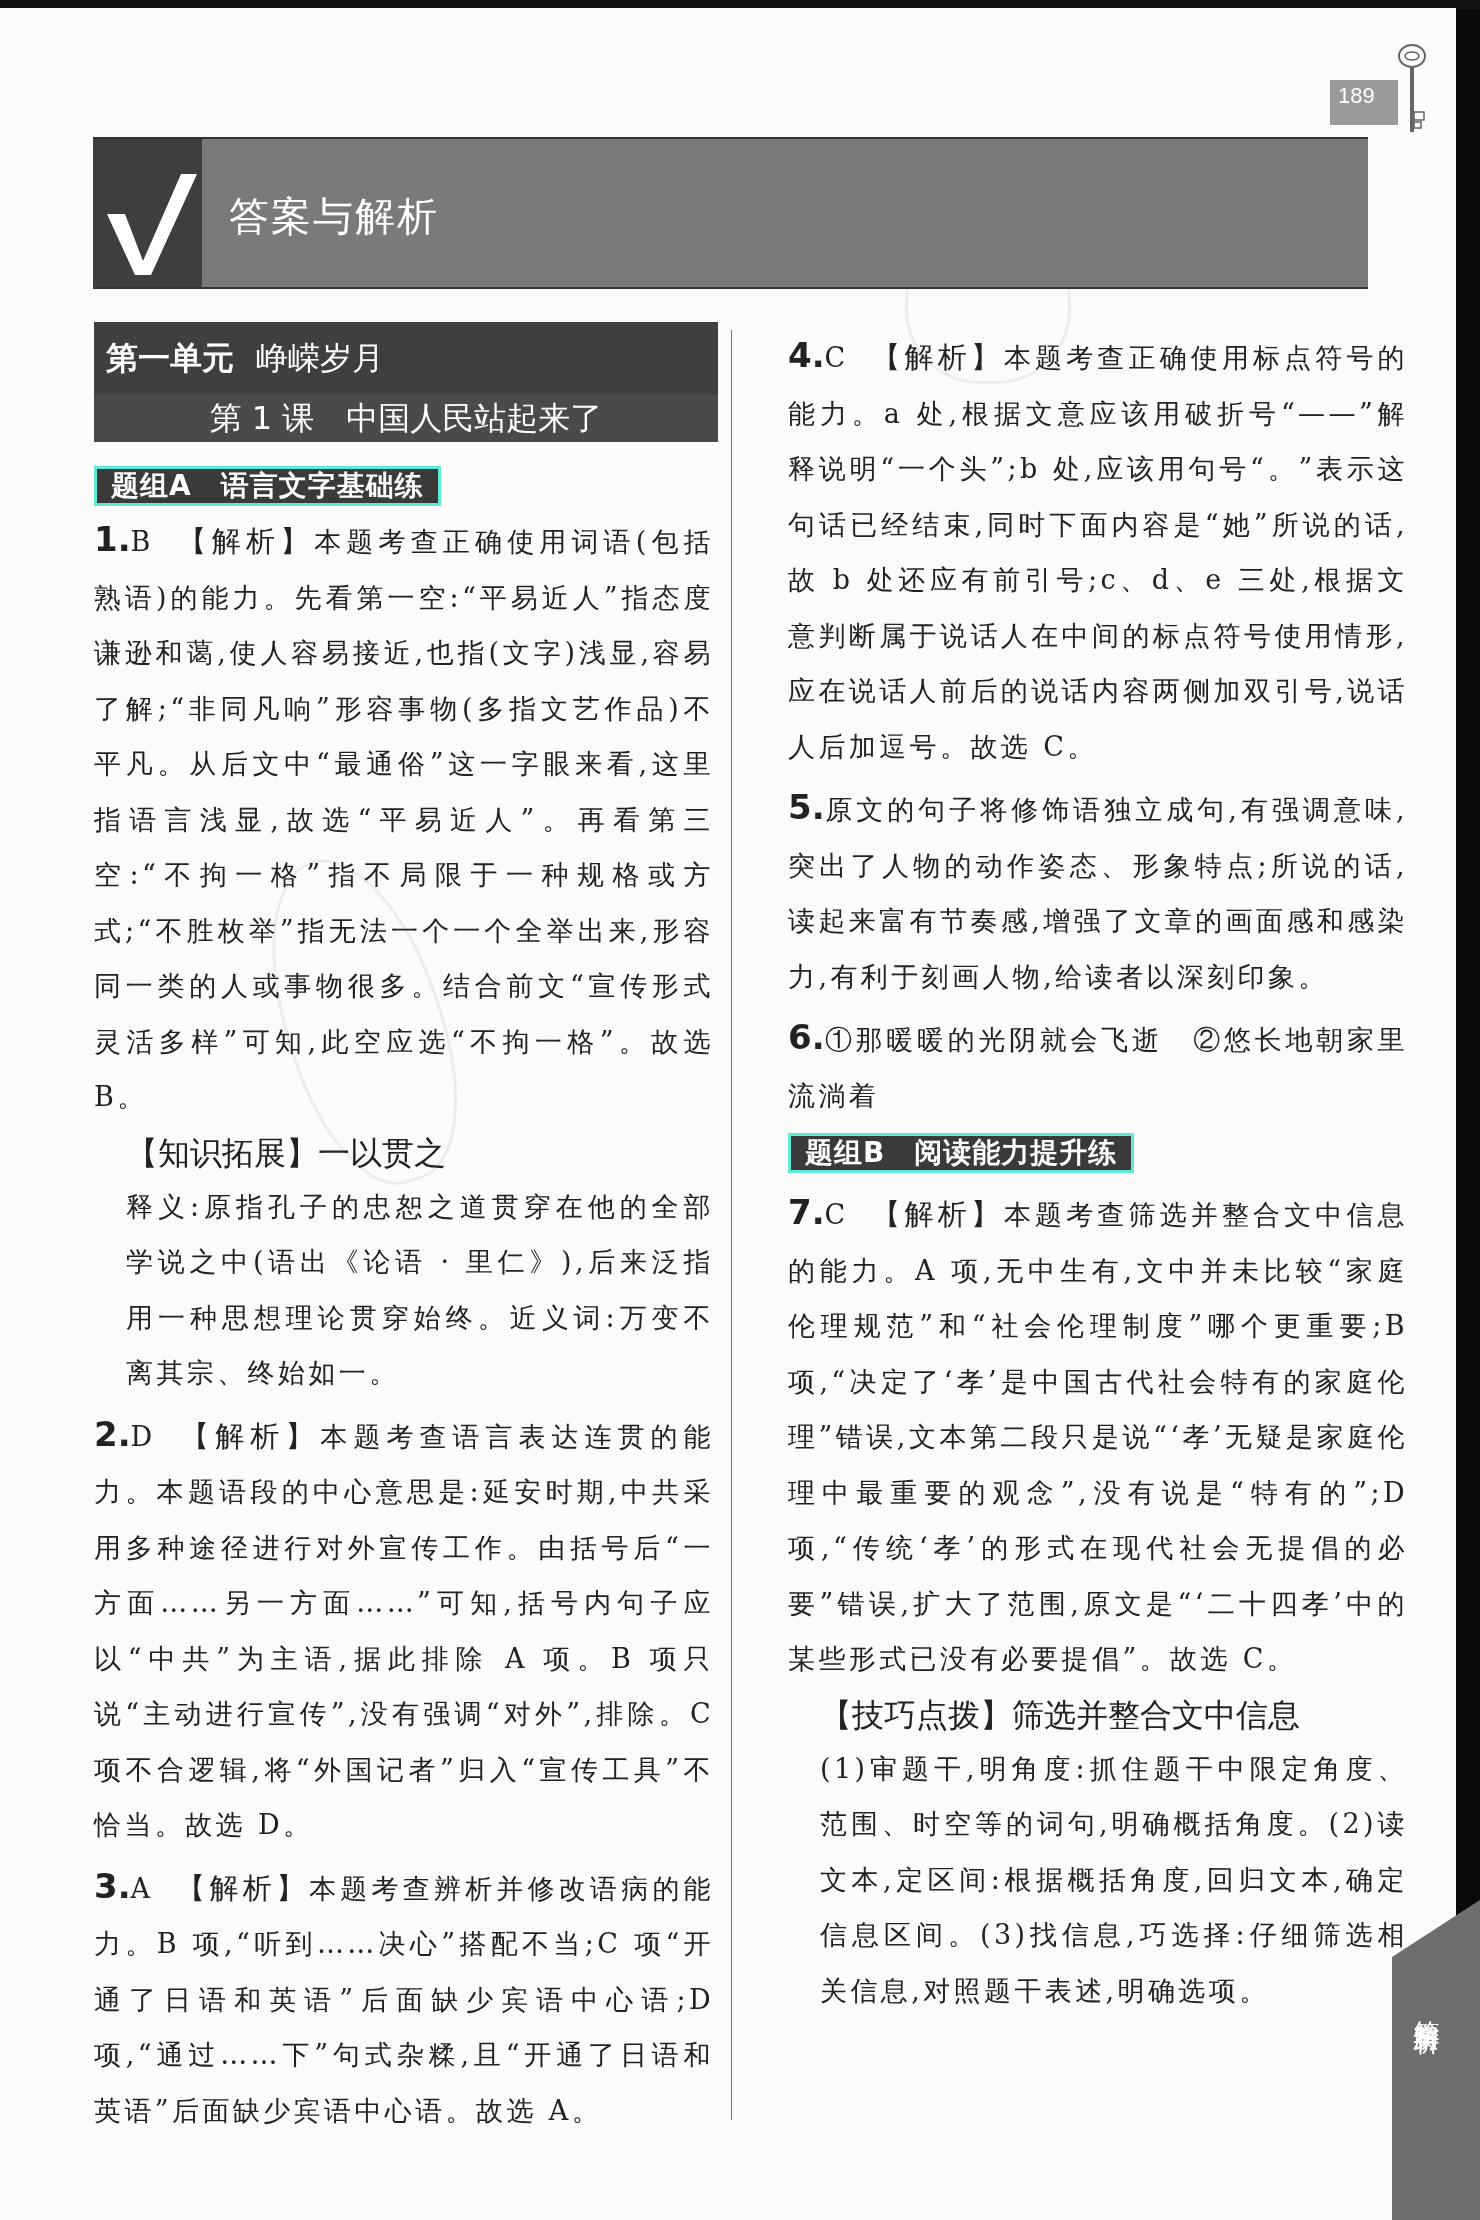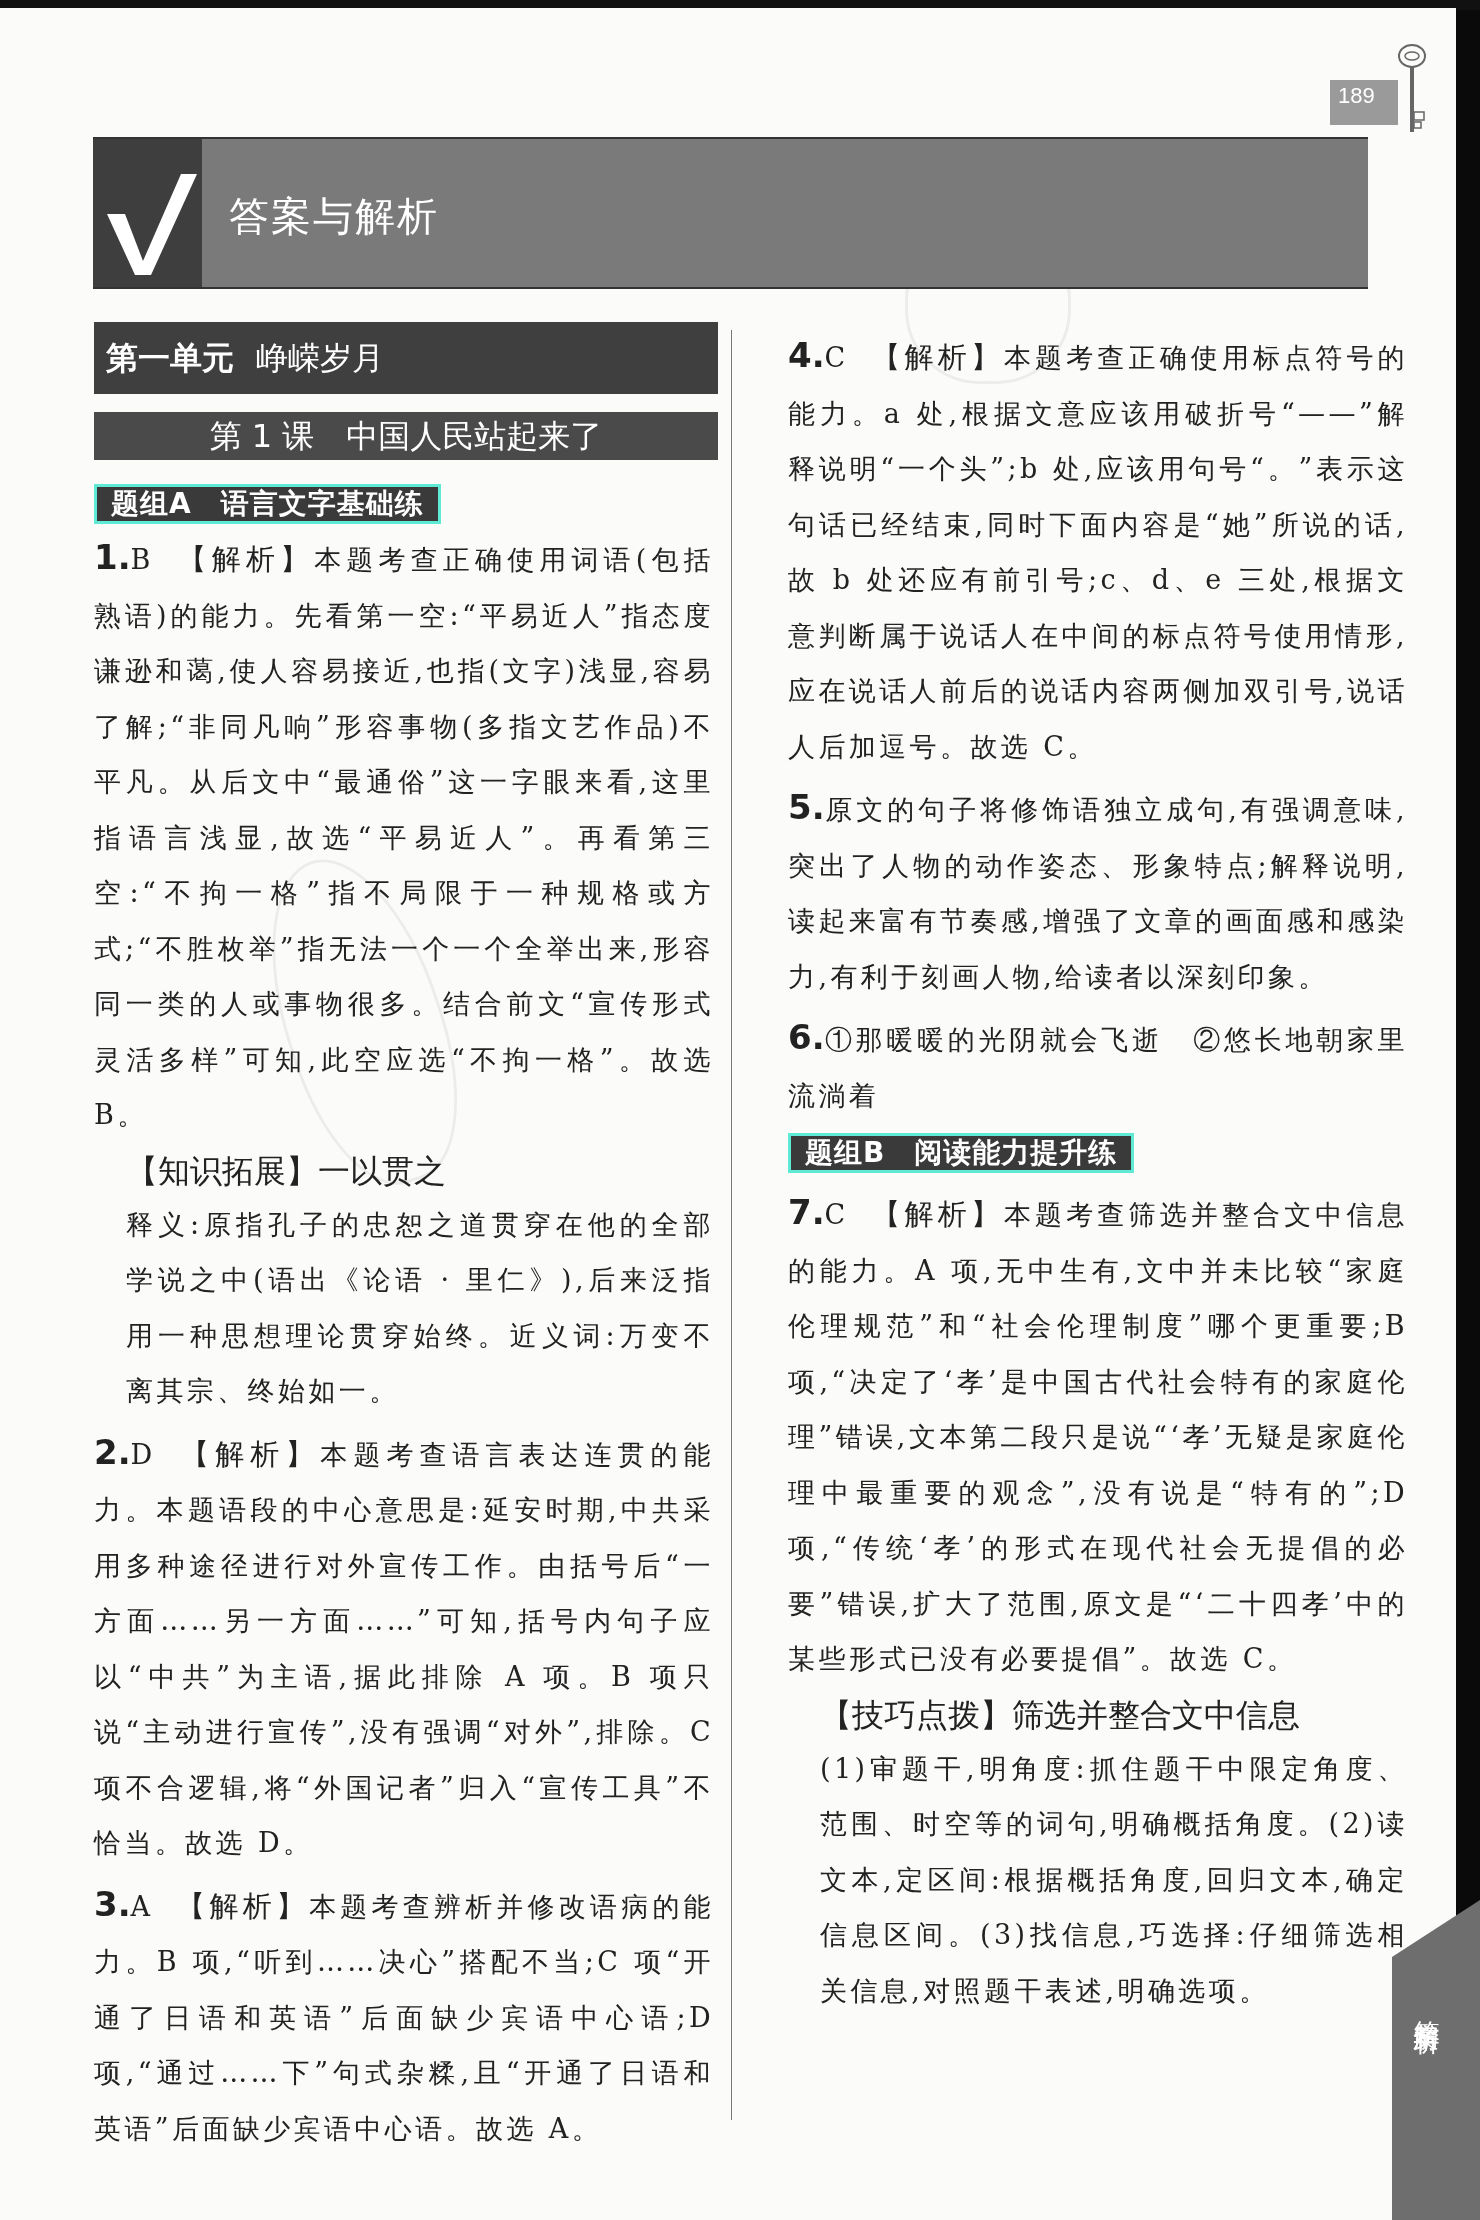--- a/index.html
+++ b/index.html
@@ -47,21 +47,21 @@
   .col-right { left:788px; top:322px; }
 
   .unit-bar {
     height:72px; background:#3f3f3f; color:#fff;
     font-family:"DejaVu Sans",sans-serif; font-size:32px; line-height:72px;
     padding-left:12px; width:612px; position:relative;
   }
   .unit-bar .unit-num { font-weight:bold; }
   .unit-bar .unit-name { margin-left:22px; }
   .lesson-bar {
-    margin-top:18px; height:48px; background:#4a4a4a; color:#fff;
+    margin-top:0; height:48px; background:#4a4a4a; color:#fff;
     font-family:"DejaVu Sans",sans-serif; font-size:32px; line-height:48px;
     text-align:center; width:624px;
   }
   .group-tag {
     display:inline-block; background:#3a3a3a; color:#fff;
     border:3px solid #5eead4;
     font-family:"DejaVu Sans",sans-serif; font-weight:bold; font-size:28px;
     line-height:34px; padding:0 14px; letter-spacing:1px;
   }
   .group-a { margin-top:24px; }
@@ -146,21 +146,21 @@
     <span class="qnum">3.</span><span class="ans">A</span><span class="tag">【解析】</span><span>本题考查辨析并修改语病的能力。B 项,“听到……决心”搭配不当;C 项“开通了日语和英语”后面缺少宾语中心语;D 项,“通过……下”句式杂糅,且“开通了日语和英语”后面缺少宾语中心语。故选 A。</span>
   </div>
 </div>
 
 <div class="col col-right">
   <div class="q para">
     <span class="qnum">4.</span><span class="ans">C</span><span class="tag">【解析】</span><span>本题考查正确使用标点符号的能力。a 处,根据文意应该用破折号“——”解释说明“一个头”;b 处,应该用句号“。”表示这句话已经结束,同时下面内容是“她”所说的话,故 b 处还应有前引号;c、d、e 三处,根据文意判断属于说话人在中间的标点符号使用情形,应在说话人前后的说话内容两侧加双引号,说话人后加逗号。故选 C。</span>
   </div>
 
   <div class="q para">
-    <span class="qnum">5.</span><span>原文的句子将修饰语独立成句,有强调意味,突出了人物的动作姿态、形象特点;解释说明,读起来富有节奏感,增强了文章的画面感和感染力,有利于刻画人物,给读者以深刻印象。</span>
+    <span class="qnum">5.</span><span>原文的句子将修饰语独立成句,有强调意味,突出了人物的动作姿态、形象特点;所说的话,读起来富有节奏感,增强了文章的画面感和感染力,有利于刻画人物,给读者以深刻印象。</span>
   </div>
 
   <div class="q para">
     <span class="qnum">6.</span><span>①那暖暖的光阴就会飞逝　②悠长地朝家里流淌着</span>
   </div>
 
   <div class="group-tag group-b">题组B　阅读能力提升练</div>
 
   <div class="q para">
     <span class="qnum">7.</span><span class="ans">C</span><span class="tag">【解析】</span><span>本题考查筛选并整合文中信息的能力。A 项,无中生有,文中并未比较“家庭伦理规范”和“社会伦理制度”哪个更重要;B 项,“决定了‘孝’是中国古代社会特有的家庭伦理”错误,文本第二段只是说“‘孝’无疑是家庭伦理中最重要的观念”,没有说是“特有的”;D 项,“传统‘孝’的形式在现代社会无提倡的必要”错误,扩大了范围,原文是“‘二十四孝’中的某些形式已没有必要提倡”。故选 C。</span>

